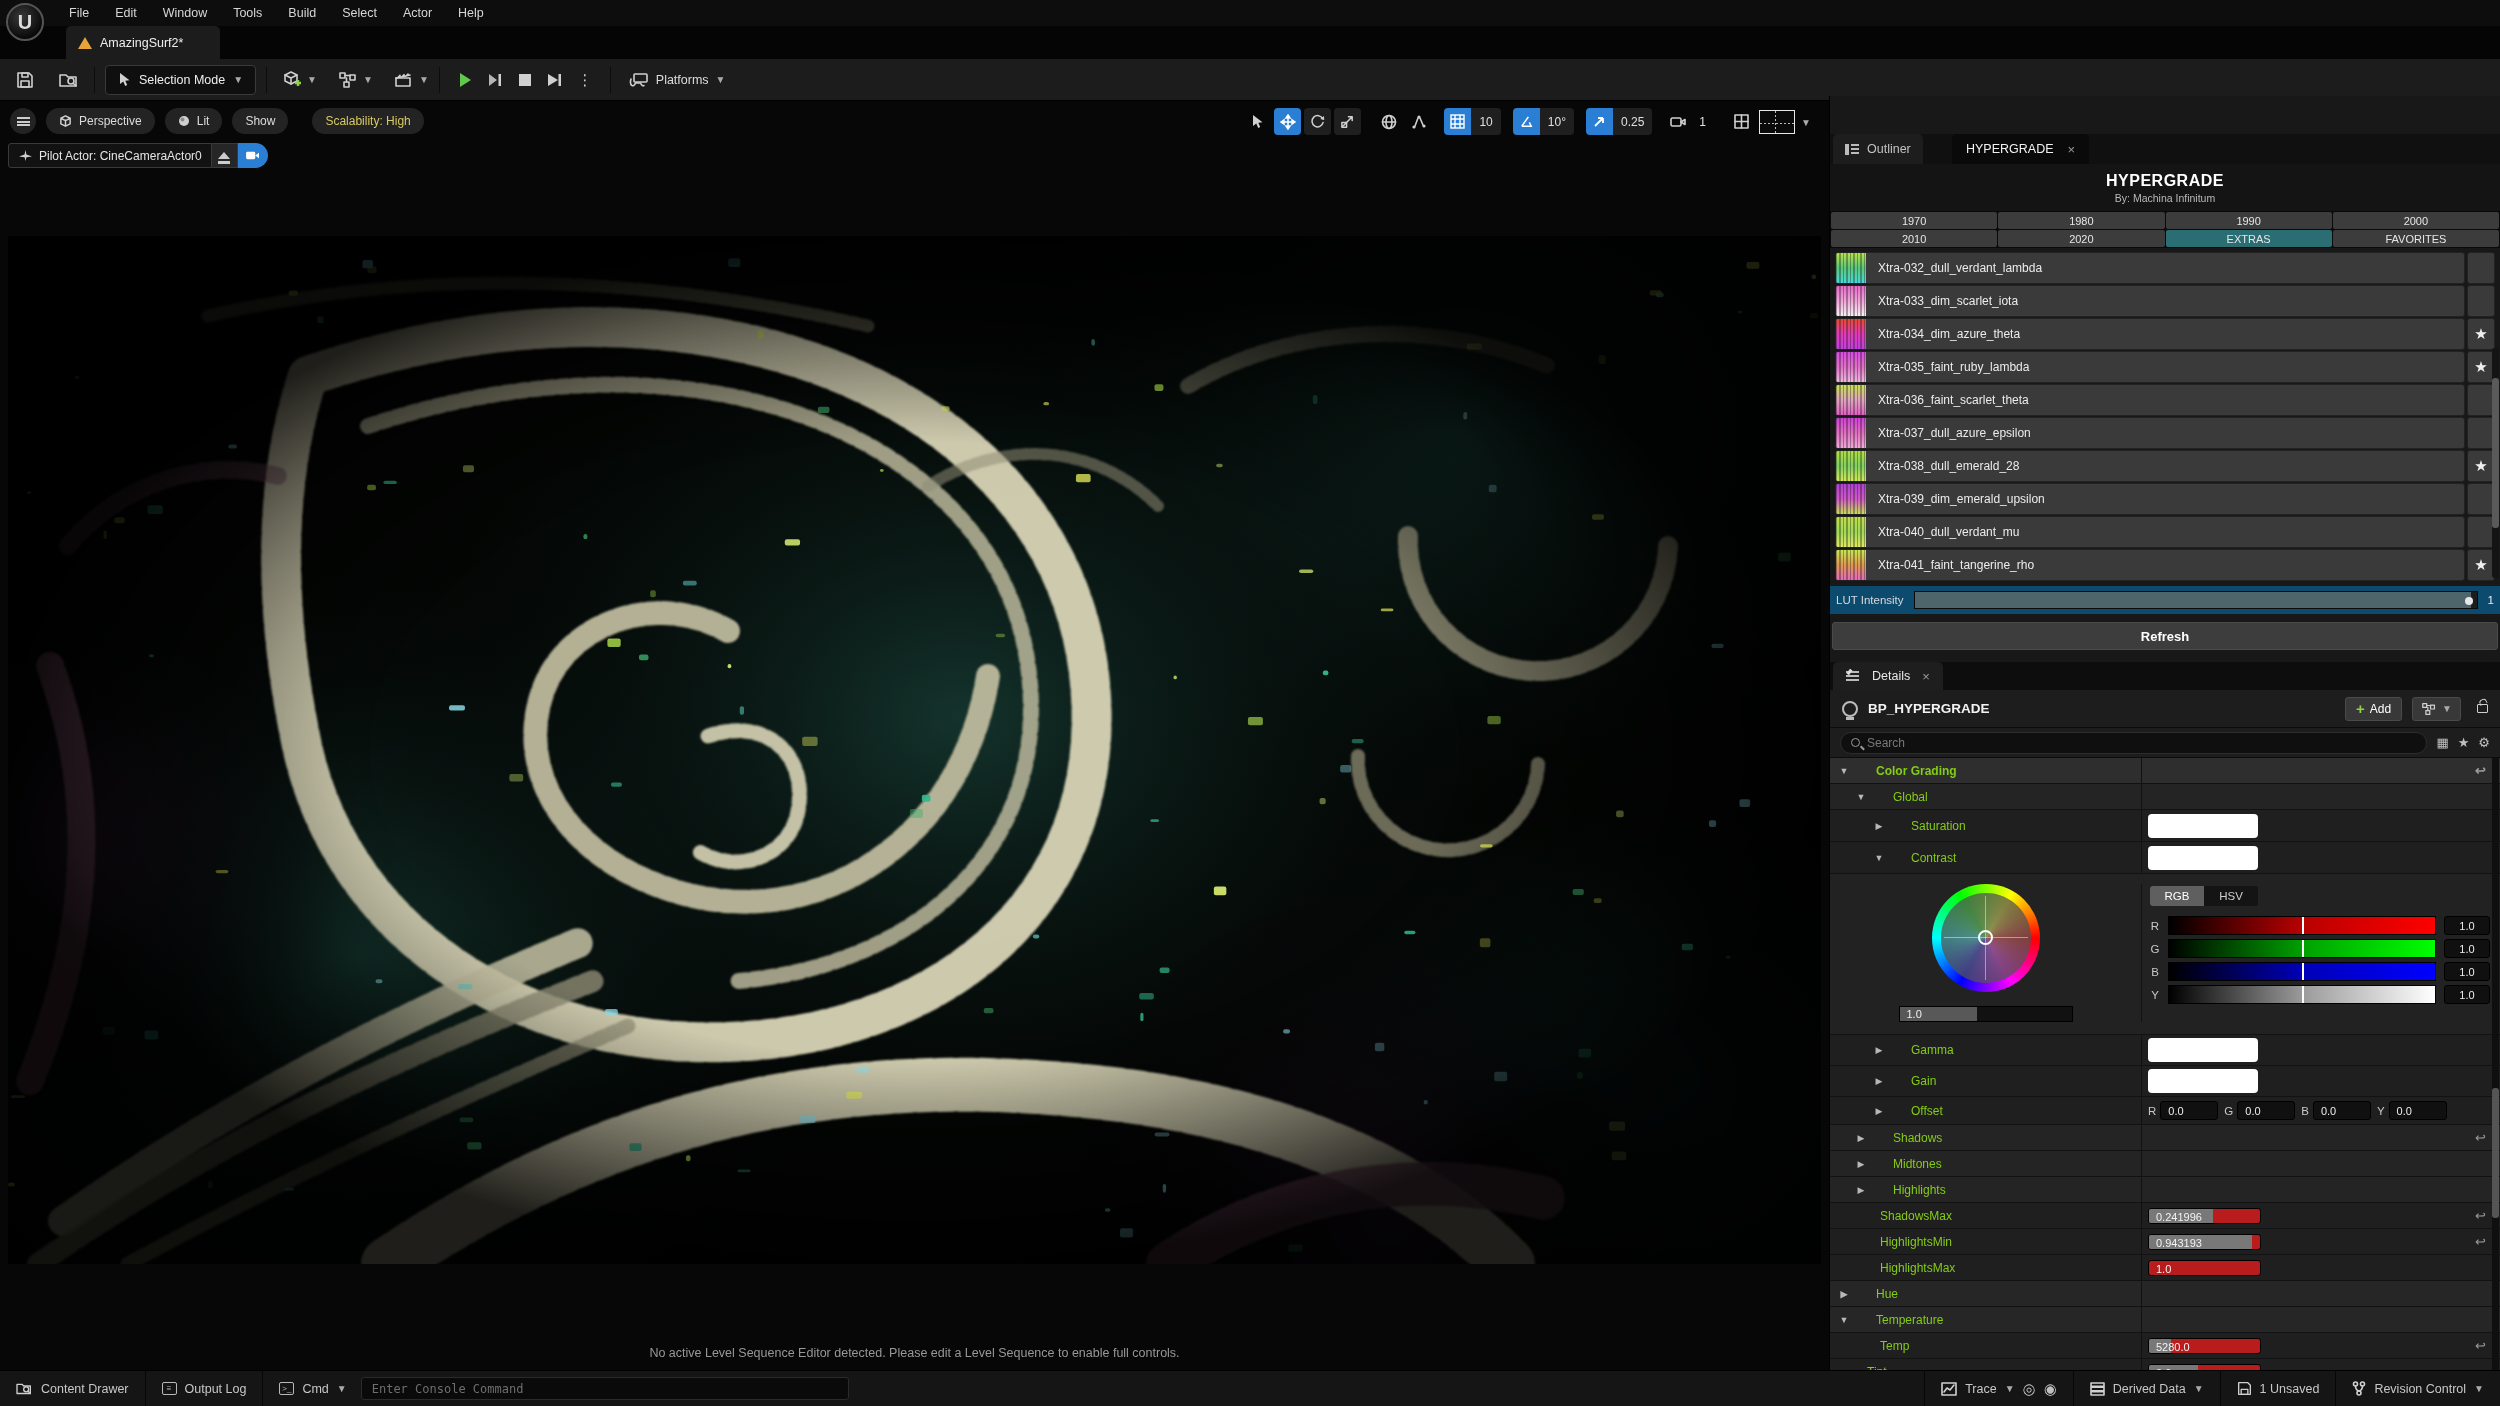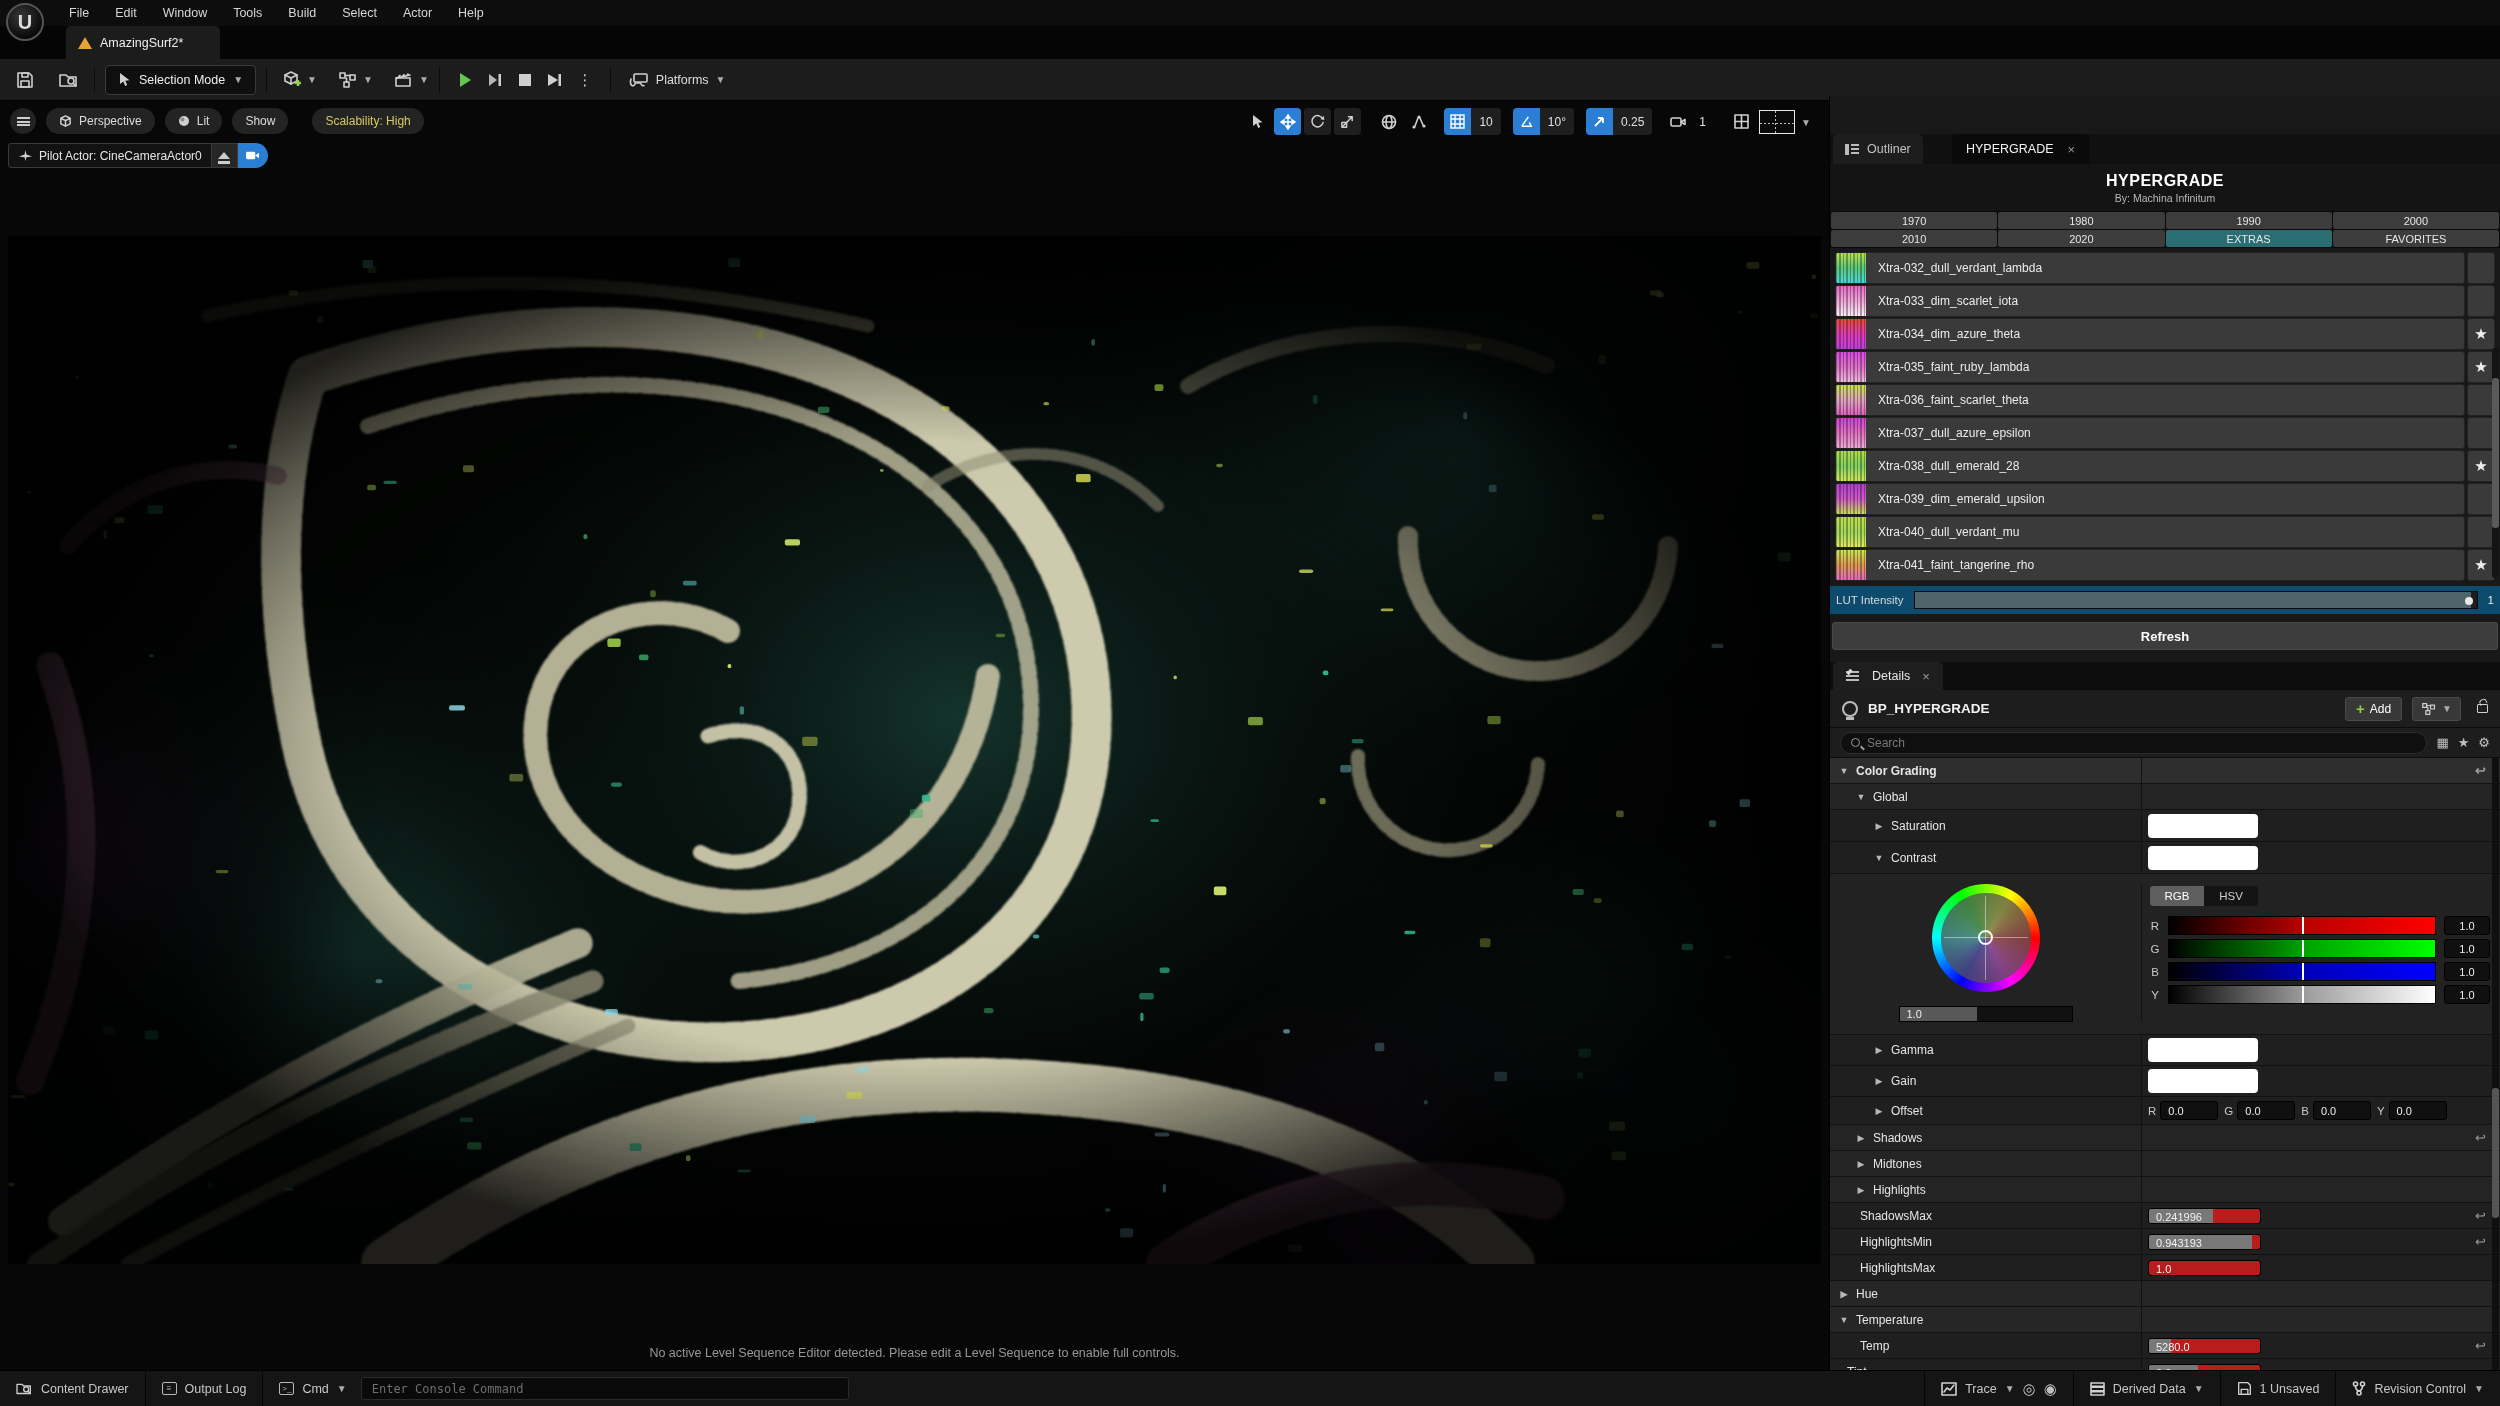--- a/index.html
+++ b/index.html
@@ -141,21 +141,21 @@
   .search-ph { color:#787878; font-size:12px; }
   .mini-ic { color:#c0c0c0; font-size:13px; }
   .det-body { position:relative; background:#1b1b1b; height:744px; overflow:hidden; }
   .det-row { display:flex; align-items:center; border-bottom:1px solid #121212; min-height:26px; position:relative;}
   .det-row .left { width:312px; display:flex; align-items:center; gap:7px; flex:none; border-right:1px solid #121212; align-self:stretch;}
   .det-row .right { flex:1; display:flex; align-items:center; gap:6px; padding:3px 6px; }
   .cat { background:#2e2e2e; font-weight:bold; color:#e4e4e4; }
   .subcat { background:#242424; }
   .row-plain { background:#1f1f1f; }
   .arr { font-size:9px; color:#b8b8b8; width:10px; text-align:center; }
-  .lbl { font-size:12px; color:#e5e5e5; }
+  .lbl { font-size:12px; color:#84cc16;margin-left:20px; }
   .ind1 { padding-left:9px; } .ind2 { padding-left:26px; } .ind3 { padding-left:44px; }
   .white-swatch { width:110px; height:24px; background:#fff; border-radius:4px; }
   .reset { position:absolute; right:14px; color:#9a9a9a; font-size:13px; }
   .vscroll { position:absolute; right:1px; width:7px; background:#0f0f0f; top:0; bottom:0;}
   .vthumb { position:absolute; left:0; width:7px; background:#555; border-radius:3px;}
 
   .wheel-block { display:flex; background:#222; border-bottom:1px solid #121212; padding:10px 0 12px 0;}
   .wheel-left { width:312px; flex:none; display:flex; flex-direction:column; align-items:center; border-right:1px solid #121212;}
   .wheel { position:relative; width:108px; height:108px; border-radius:50%;
            background:conic-gradient(from 90deg, #f00,#f0f,#00f,#0ff,#0f0,#ff0,#f00); }

